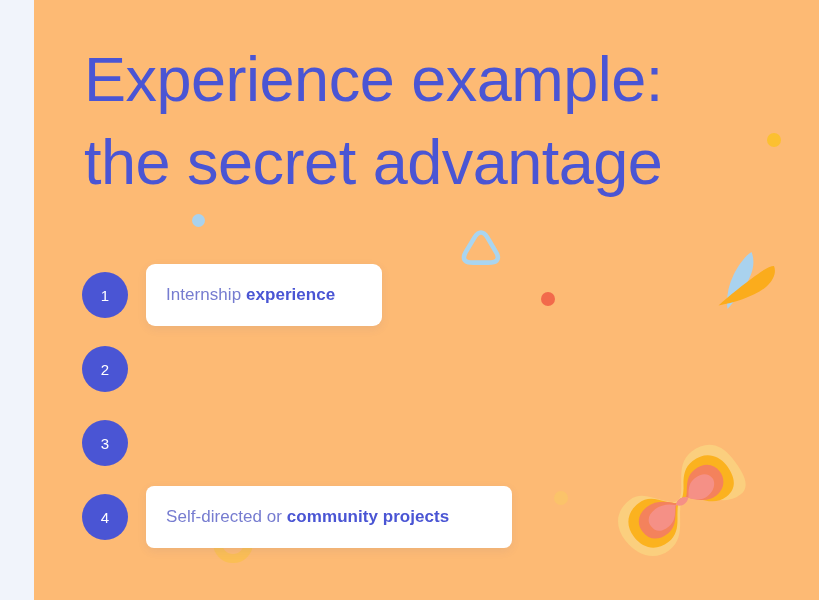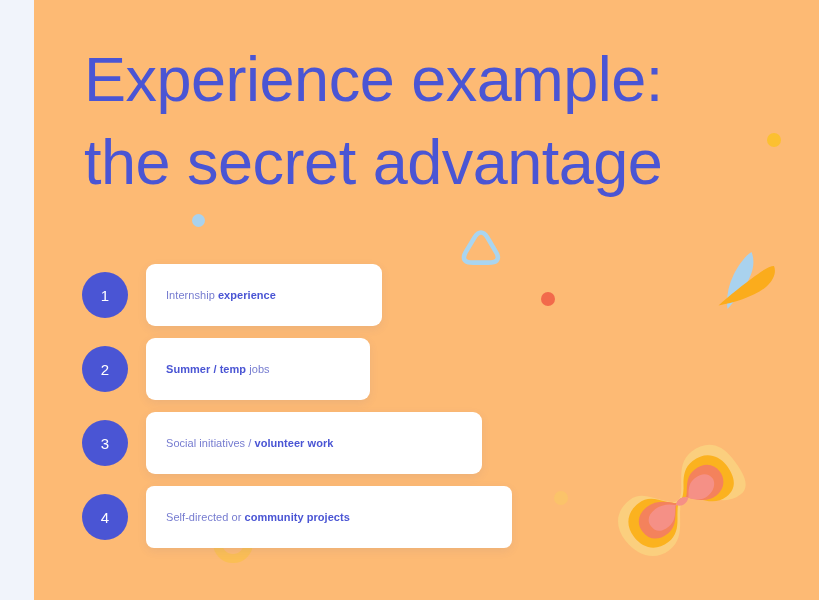--- a/index.html
+++ b/index.html
@@ -105,21 +105,21 @@
     background: #ffffff;
     border-radius: 9px;
     box-shadow: 0 3px 10px rgba(80, 90, 170, 0.09);
     height: 62px;
     display: flex;
     align-items: center;
     padding: 0 20px;
     box-sizing: border-box;
   }
   .card-text {
-    font-size: 11px;
+    font-size: 17px;
     color: #767cd0;
     white-space: nowrap;
     letter-spacing: 0.05px;
   }
   .card-text b {
     color: #4a55d4;
     font-weight: 700;
   }
 </style>
 </head>
@@ -159,30 +159,24 @@
 
     <div class="row">
       <div class="badge">1</div>
       <div class="card" style="width: 236px;">
         <span class="card-text"><span>Internship </span><b>experience</b></span>
       </div>
     </div>
 
     <div class="row">
       <div class="badge">2</div>
-      <div class="card" style="width: 224px;">
-        <span class="card-text"><b>Summer / temp</b><span> jobs</span></span>
-      </div>
     </div>
 
     <div class="row">
       <div class="badge">3</div>
-      <div class="card" style="width: 336px;">
-        <span class="card-text"><span>Social initiatives / </span><b>volunteer work</b></span>
-      </div>
     </div>
 
     <div class="row">
       <div class="badge">4</div>
       <div class="card" style="width: 366px; border-radius: 8px;">
         <span class="card-text"><span>Self-directed or </span><b>community projects</b></span>
       </div>
     </div>
 
   </div>

